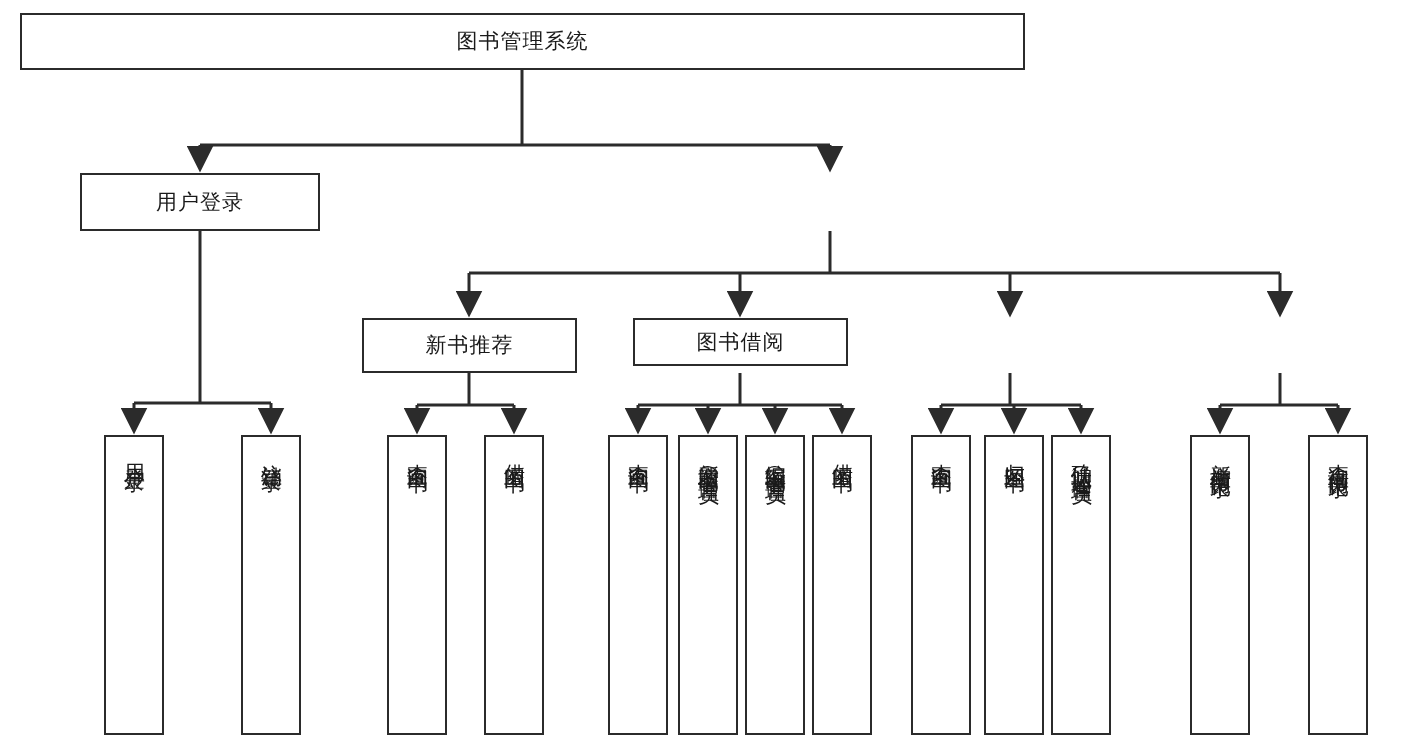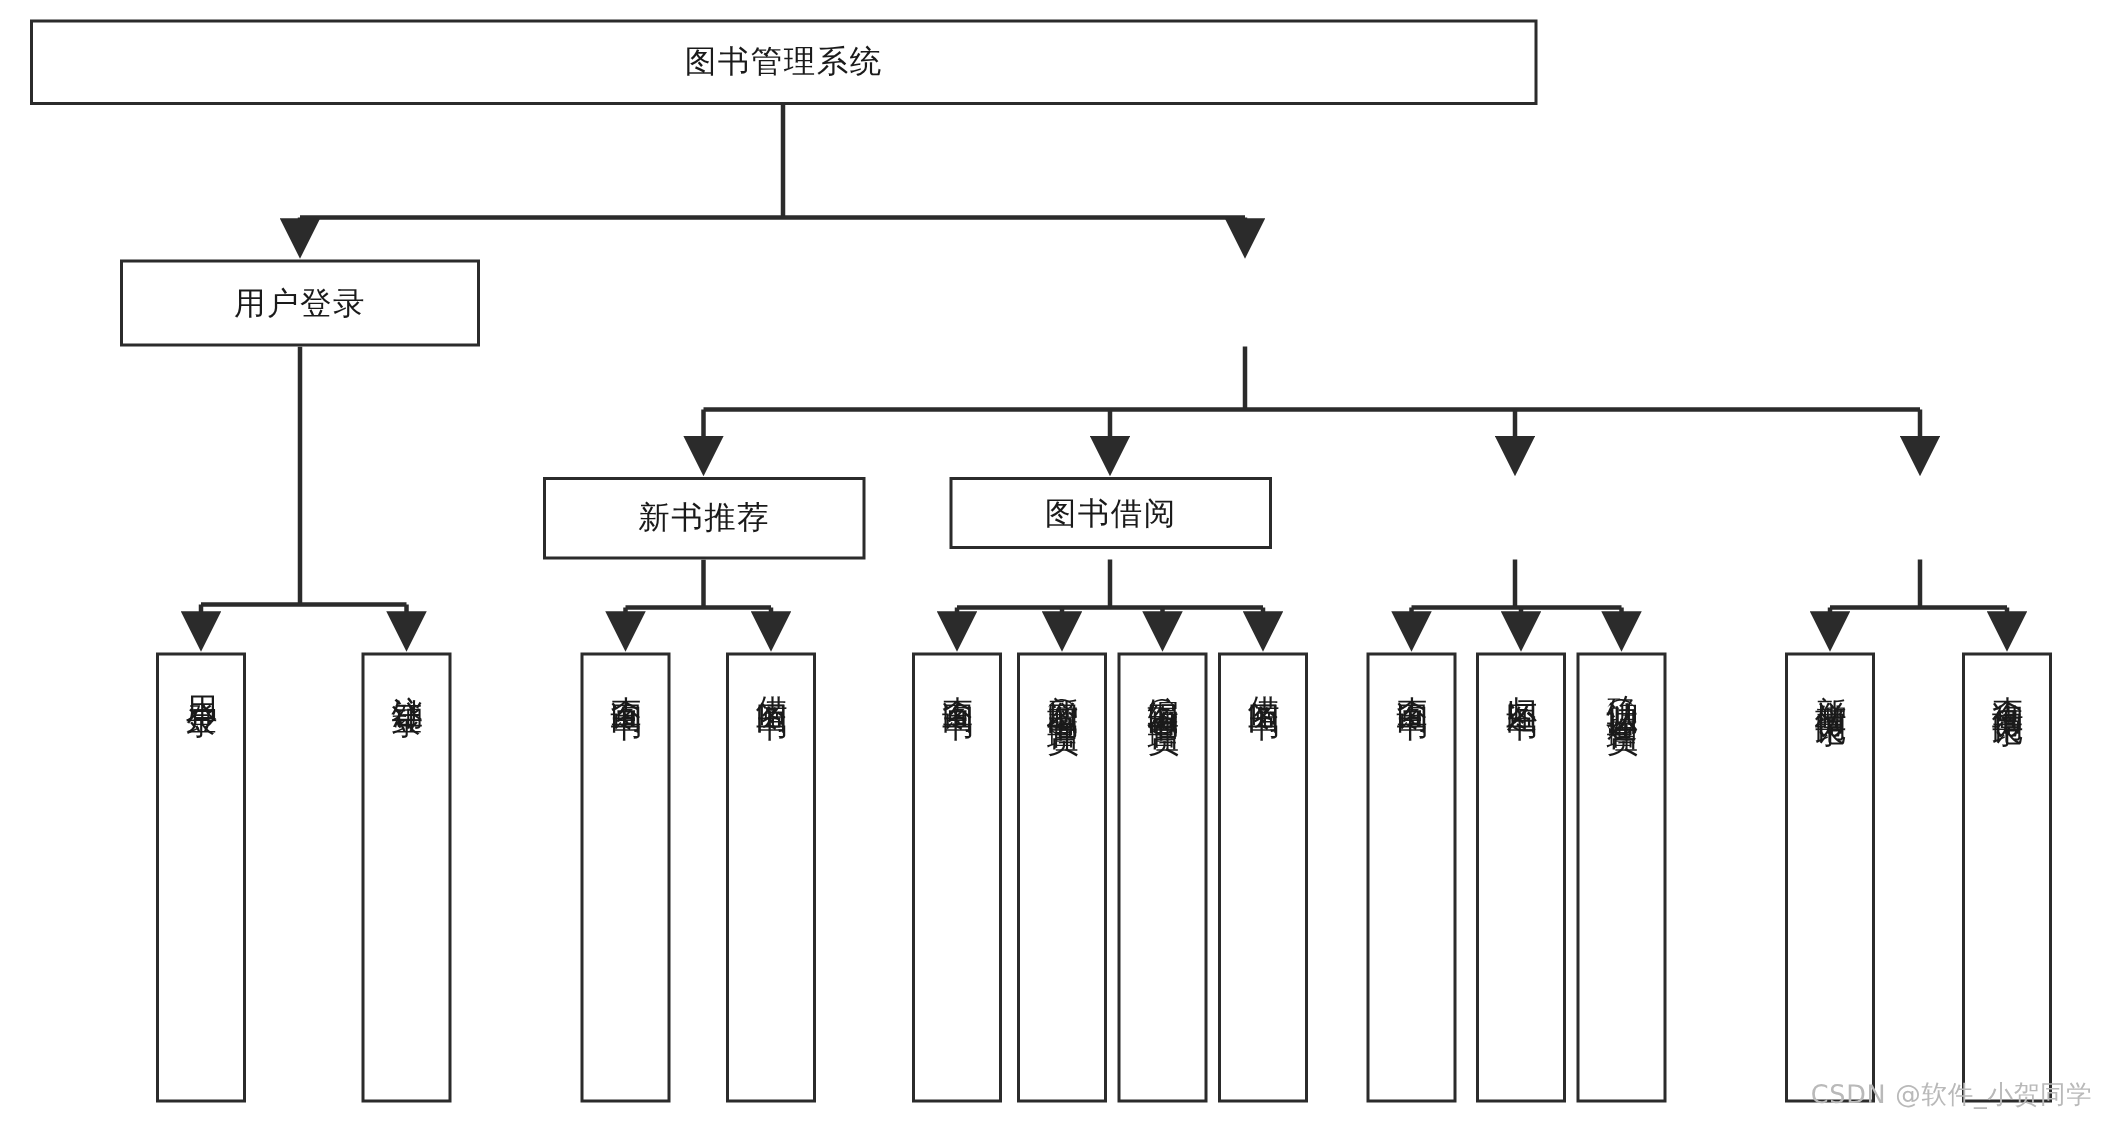--- a/index.html
+++ b/index.html
@@ -168,14 +168,13 @@
   <div class="node vertical" style="left:1051px;top:435px;width:60px;height:300px;">
     <span class="label">确认归还（管理员）</span>
   </div>
   <div class="node vertical" style="left:1190px;top:435px;width:60px;height:300px;">
     <span class="label">新增借阅记录</span>
   </div>
   <div class="node vertical" style="left:1308px;top:435px;width:60px;height:300px;">
     <span class="label">查询借阅记录</span>
   </div>
 
-  <div class="watermark">CSDN @软件_小贺同学</div>
 </div>
 
 </body></html>

